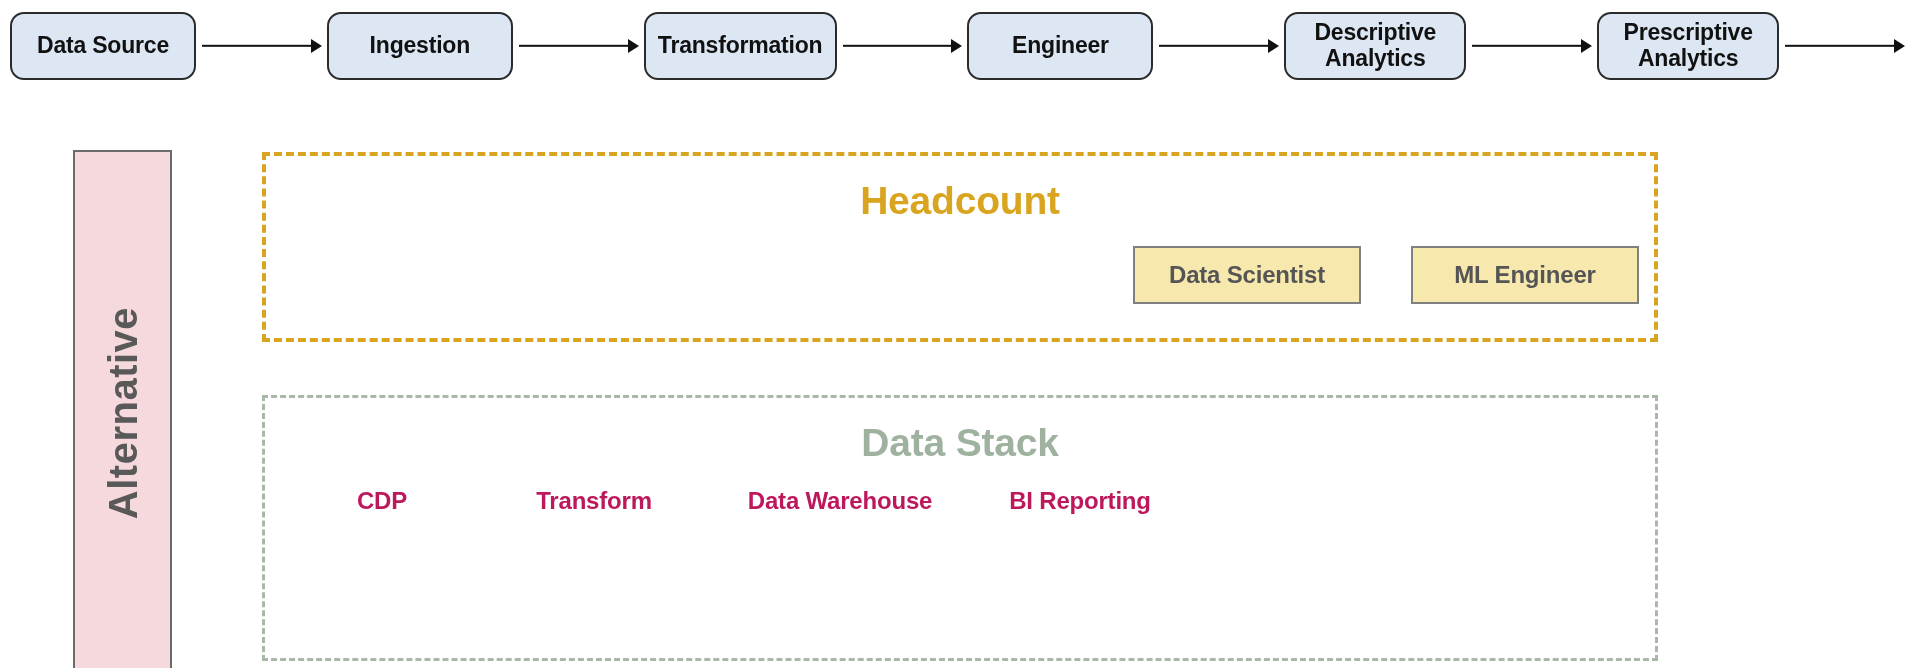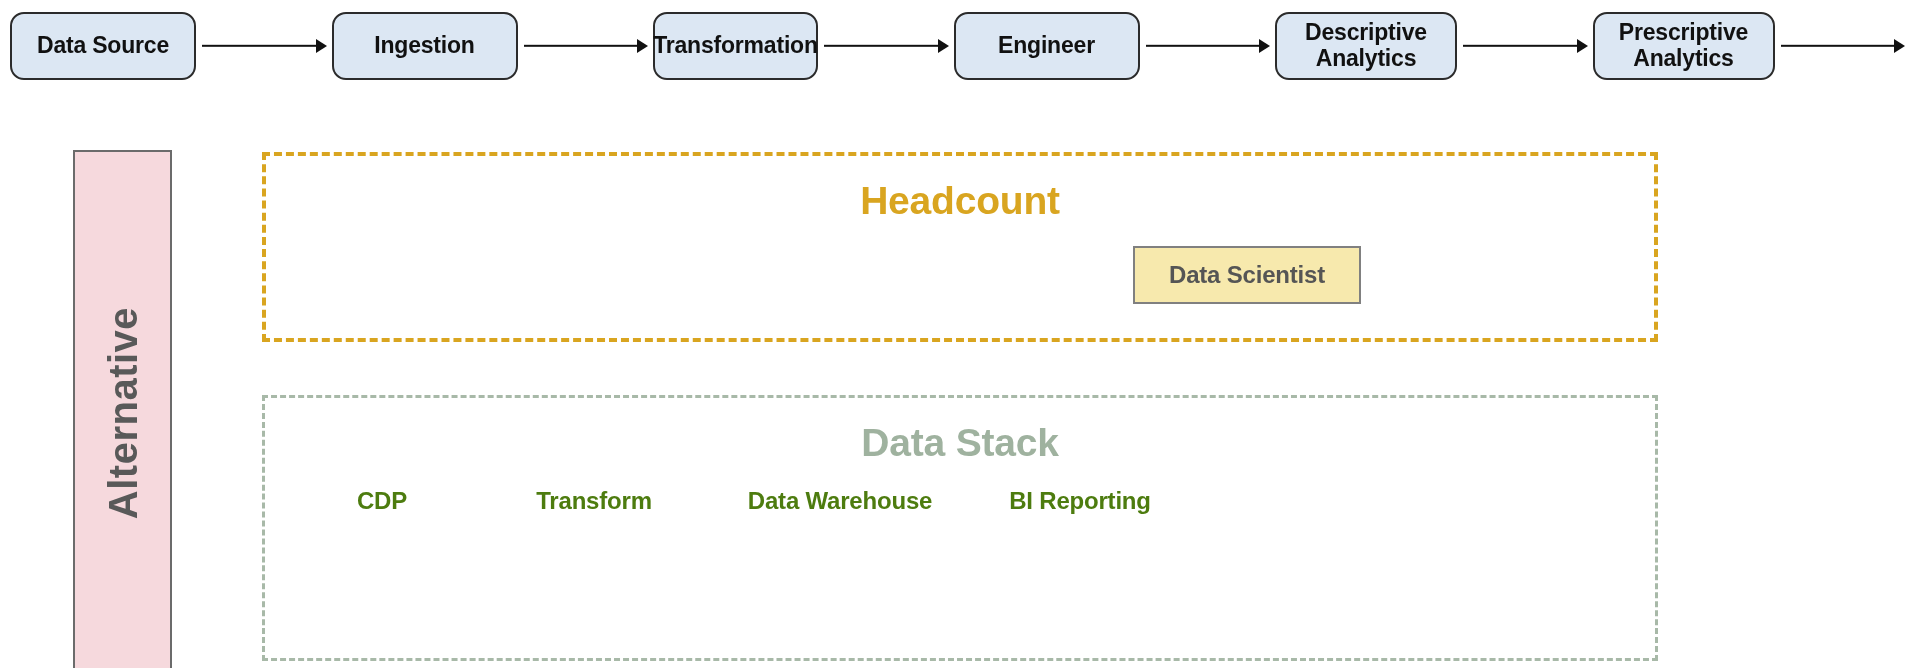--- a/index.html
+++ b/index.html
@@ -169,21 +169,21 @@
     height: 63px;
   }
   .stack-cell {
     position: absolute;
     top: 0;
     height: 30px;
     line-height: 30px;
     text-align: center;
     font-size: 24px;
     font-weight: bold;
-    color: #4d7c0f;
+    color: #be185d;
     white-space: nowrap;
     letter-spacing: -0.2px;
   }
   .col-0 { left: -28px;  width: 290px; }
   .col-1 { left: 184px;  width: 290px; text-align: center; }
   .col-2 { left: 415px;  width: 320px; }
   .col-3 { left: 670px;  width: 290px; }
   .col-4 { left: 900px;  width: 290px; }
 </style>
 </head>
@@ -195,21 +195,21 @@
   <div class="stage" style="width: 186px;">
     <span class="stage-label">Data Source</span>
   </div>
   <div class="arrow"></div>
 
   <div class="stage" style="width: 186px;">
     <span class="stage-label">Ingestion</span>
   </div>
   <div class="arrow"></div>
 
-  <div class="stage" style="width: 165px;">
+  <div class="stage" style="width: 193px;">
     <span class="stage-label">Transformation</span>
   </div>
   <div class="arrow"></div>
 
   <div class="stage" style="width: 186px;">
     <span class="stage-label">Engineer</span>
   </div>
   <div class="arrow"></div>
 
   <div class="stage" style="width: 182px;">
@@ -230,20 +230,23 @@
 
 <div id="alternative-bar">
   <span class="vtext">Alternative</span>
 </div>
 
 <div id="headcount-group" class="group-box">
   <div id="headcount-title" class="group-title">Headcount</div>
   <div class="roles-row">
     <div class="role-box role-1">
       <span>Data Scientist</span>
+    </div>
+    <div class="role-box role-2">
+      <span>ML Engineer</span>
     </div>
   </div>
 </div>
 
 <div id="datastack-group" class="group-box">
   <div id="datastack-title" class="group-title">Data Stack</div>
   <div class="stack-rows">
     <div class="stack-row">
       <div class="stack-cell col-0">CDP</div>
       <div class="stack-cell col-1">Transform</div>

